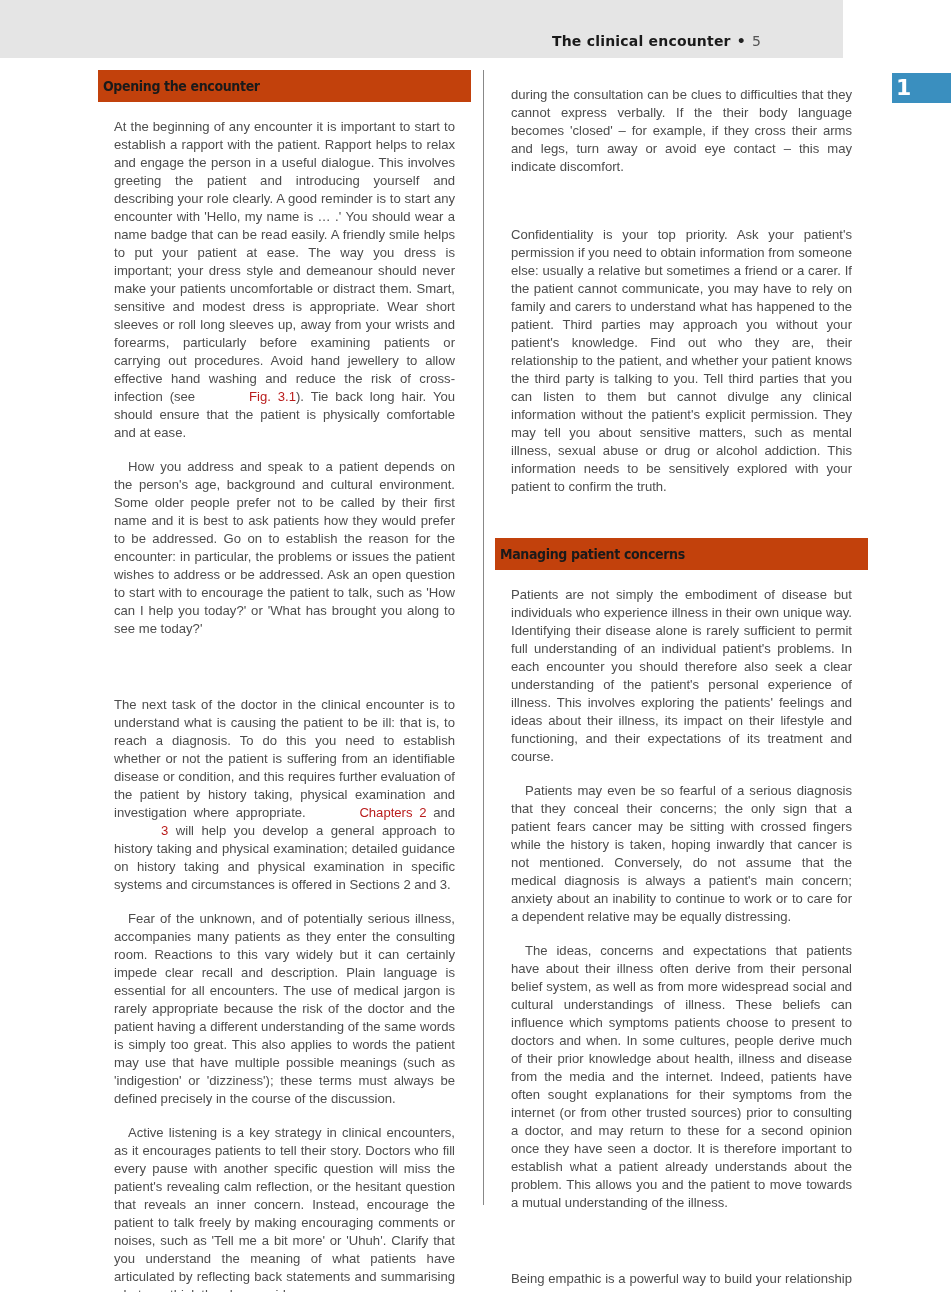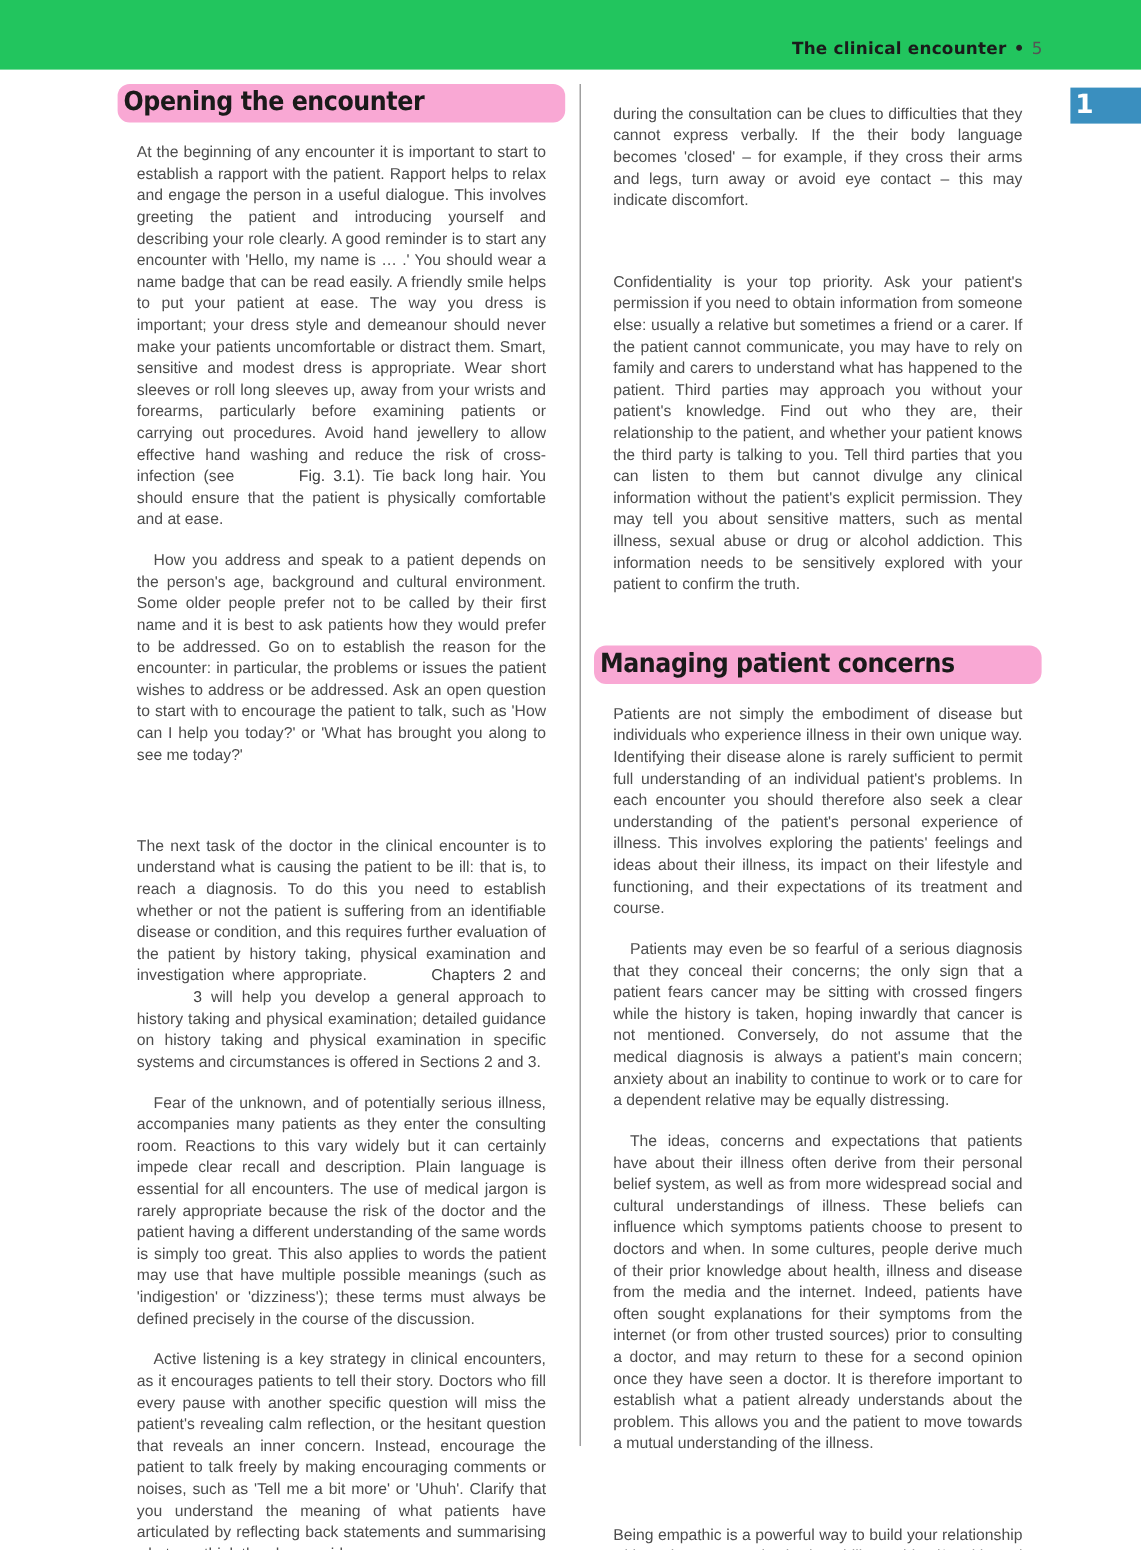--- a/index.html
+++ b/index.html
@@ -1,21 +1,21 @@
 <!DOCTYPE html>
 <html><head>
 <meta charset="utf-8">
 <style>
   html, body { margin: 0; padding: 0; }
   body {
     width: 951px; height: 1292px; background: #ffffff; position: relative; overflow: hidden;
     font-family: "Liberation Sans", sans-serif; color: #4a4a4a;
   }
   .running-head {
-    position: absolute; left: 0; top: 0; width: 951px; height: 58px; background: #22c55e;
+    position: absolute; left: 0; top: 0; width: 843px; height: 58px; background: #e5e5e5;
   }
   .running-head .rh-text {
     position: absolute; right: 82px; top: 33px; font-size: 14px; color: #1a1a1a;
     font-family: "DejaVu Sans", sans-serif; font-weight: bold; letter-spacing: 0.2px;
   }
   .running-head .rh-bullet { color: #222; font-weight: bold; margin: 0 6px; }
   .running-head .rh-page { font-weight: normal; color: #555; }
   .chapter-tab {
     position: absolute; left: 892px; top: 73px; width: 59px; height: 30px; background: #3a8fbf;
     color: #fff; font-weight: bold; font-size: 22px; line-height: 30px; padding-left: 4px; box-sizing: border-box;
@@ -24,28 +24,28 @@
   .col {
     position: absolute; top: 70px; width: 373px;
     font-size: 13.1px; line-height: 18px; text-align: justify; color: #4d4d4d;
   }
   .col-left { left: 98px; }
   .col-right { left: 495px; }
   .divider {
     position: absolute; left: 483px; top: 70px; width: 1px; height: 1135px; background: #888;
   }
   .heading {
-    background: #f9a8d4; color: #1a1a1a; font-family: "DejaVu Sans", sans-serif; font-weight: bold;
-    font-size: 22px; line-height: 22px; padding: 5px 5px 5px 5px; margin-bottom: 14px;
-    transform-origin: left; letter-spacing: -0.4px; border-radius: 10px;
+    background: #c2410c; color: #1a1a1a; font-family: "DejaVu Sans", sans-serif; font-weight: bold;
+    font-size: 14px; line-height: 22px; padding: 5px 5px 5px 5px; margin-bottom: 14px;
+    transform-origin: left; letter-spacing: -0.4px;
   }
   .heading span { display: inline-block; transform: scaleX(0.9); transform-origin: left; }
   p { margin: 16px; }
   p.indent { text-indent: 14px; }
-  .link { color: #404040; padding-left: 47px; }
+  .link { color: #b91c1c; padding-left: 47px; }
   .gap { height: 26px; }
 </style>
 </head>
 <body>
 
 <div class="running-head">
   <div class="rh-text">
     <span>The clinical encounter</span><span class="rh-bullet">•</span><span class="rh-page">5</span>
   </div>
 </div>

